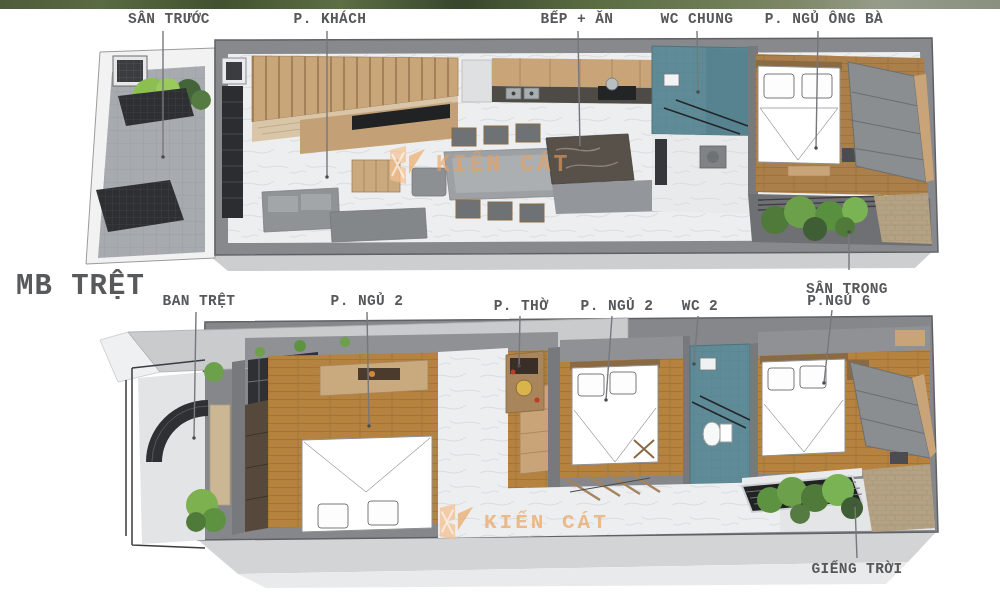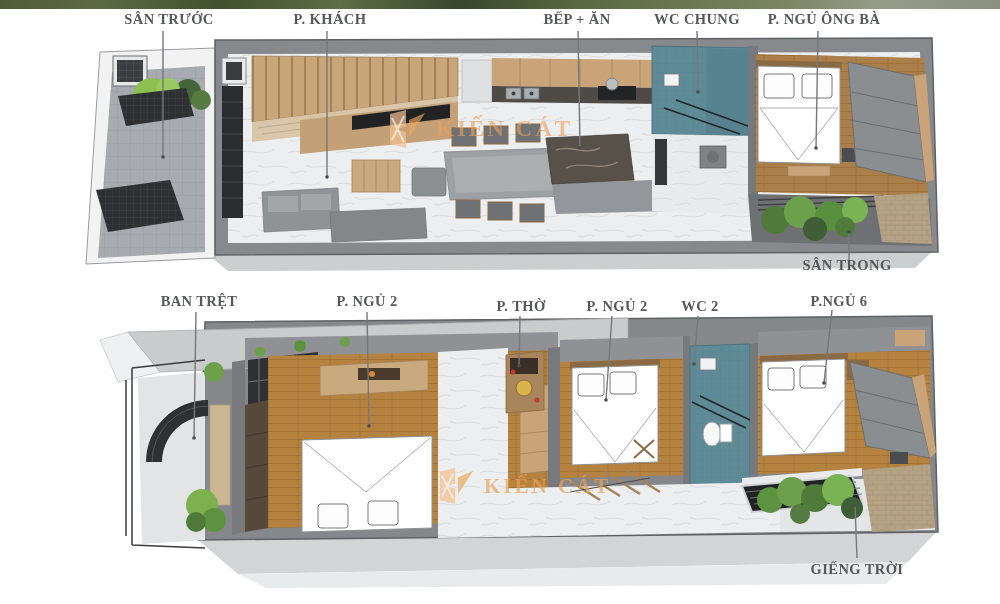--- a/index.html
+++ b/index.html
@@ -1,26 +1,26 @@
 <!DOCTYPE html>
 <html><head>
 <meta charset="utf-8">
 <style>
   html,body{margin:0;padding:0;background:#ffffff;}
   .stage{position:relative;width:1000px;height:604px;background:#ffffff;overflow:hidden;
-         font-family:Liberation Serif, serif;}
+         font-family:Liberation Mono, monospace;}
   .hedge{position:absolute;left:0;top:0;width:1000px;height:9px;
          background:linear-gradient(90deg,#4e5c3a 0%,#5a6a42 10%,#41512f 22%,#5d6f45 34%,#37462c 46%,
                     #596a41 58%,#6b7a52 70%,#7f8868 80%,#969c8a 88%,#8a9080 100%);}
   svg.plan{position:absolute;left:0;top:0;}
   .lbl{position:absolute;transform:translateX(-50%);font-weight:700;font-size:14.5px;
        color:#57585a;letter-spacing:.4px;white-space:nowrap;line-height:1;}
   .title{position:absolute;font-weight:700;font-size:29px;color:#58595b;letter-spacing:1px;
          white-space:nowrap;line-height:1;}
-  .wm{position:absolute;display:flex;align-items:center;gap:8px;pointer-events:none;}
+  .wm{position:absolute;display:flex;align-items:center;gap:8px;pointer-events:none;margin-top:36px;}
   .wm .wm-text{font-weight:700;font-size:23px;letter-spacing:3px;color:rgba(235,160,90,.62);white-space:nowrap;}
   .wm.wm2 .wm-text{font-size:21px;color:rgba(235,160,90,.68);}
 </style>
 </head>
 <body>
 
 <div class="stage">
 
   <div class="hedge"></div>
 
@@ -345,22 +345,23 @@
       <line x1="857" y1="558" x2="855" y2="505"></line>
         <circle cx="855" cy="505" r="1.8" fill="#4a4b4d" stroke="none"></circle>
     </g>
   </svg>
 
   <div class="lbl" style="left:169px;top:12px">SÂN TRƯỚC</div>
   <div class="lbl" style="left:330px;top:12px">P. KHÁCH</div>
   <div class="lbl" style="left:577px;top:12px">BẾP + ĂN</div>
   <div class="lbl" style="left:697px;top:12px">WC CHUNG</div>
   <div class="lbl" style="left:824px;top:12px">P. NGỦ ÔNG BÀ</div>
-  <div class="lbl" style="left:847px;top:258px">SÂN TRONG</div>
-
+  <div class="lbl" style="left:847px;top:282px">SÂN TRONG</div>
+
+  <div class="title" style="left:16px;top:272px">MB TRỆT</div>
 
   <div class="lbl" style="left:199px;top:294px">BAN TRỆT</div>
   <div class="lbl" style="left:367px;top:294px">P. NGỦ 2</div>
   <div class="lbl" style="left:521px;top:299px">P. THỜ</div>
   <div class="lbl" style="left:617px;top:299px">P. NGỦ 2</div>
   <div class="lbl" style="left:700px;top:299px">WC 2</div>
   <div class="lbl" style="left:839px;top:294px">P.NGỦ 6</div>
   <div class="lbl" style="left:857px;top:562px">GIẾNG TRỜI</div>
 
 

